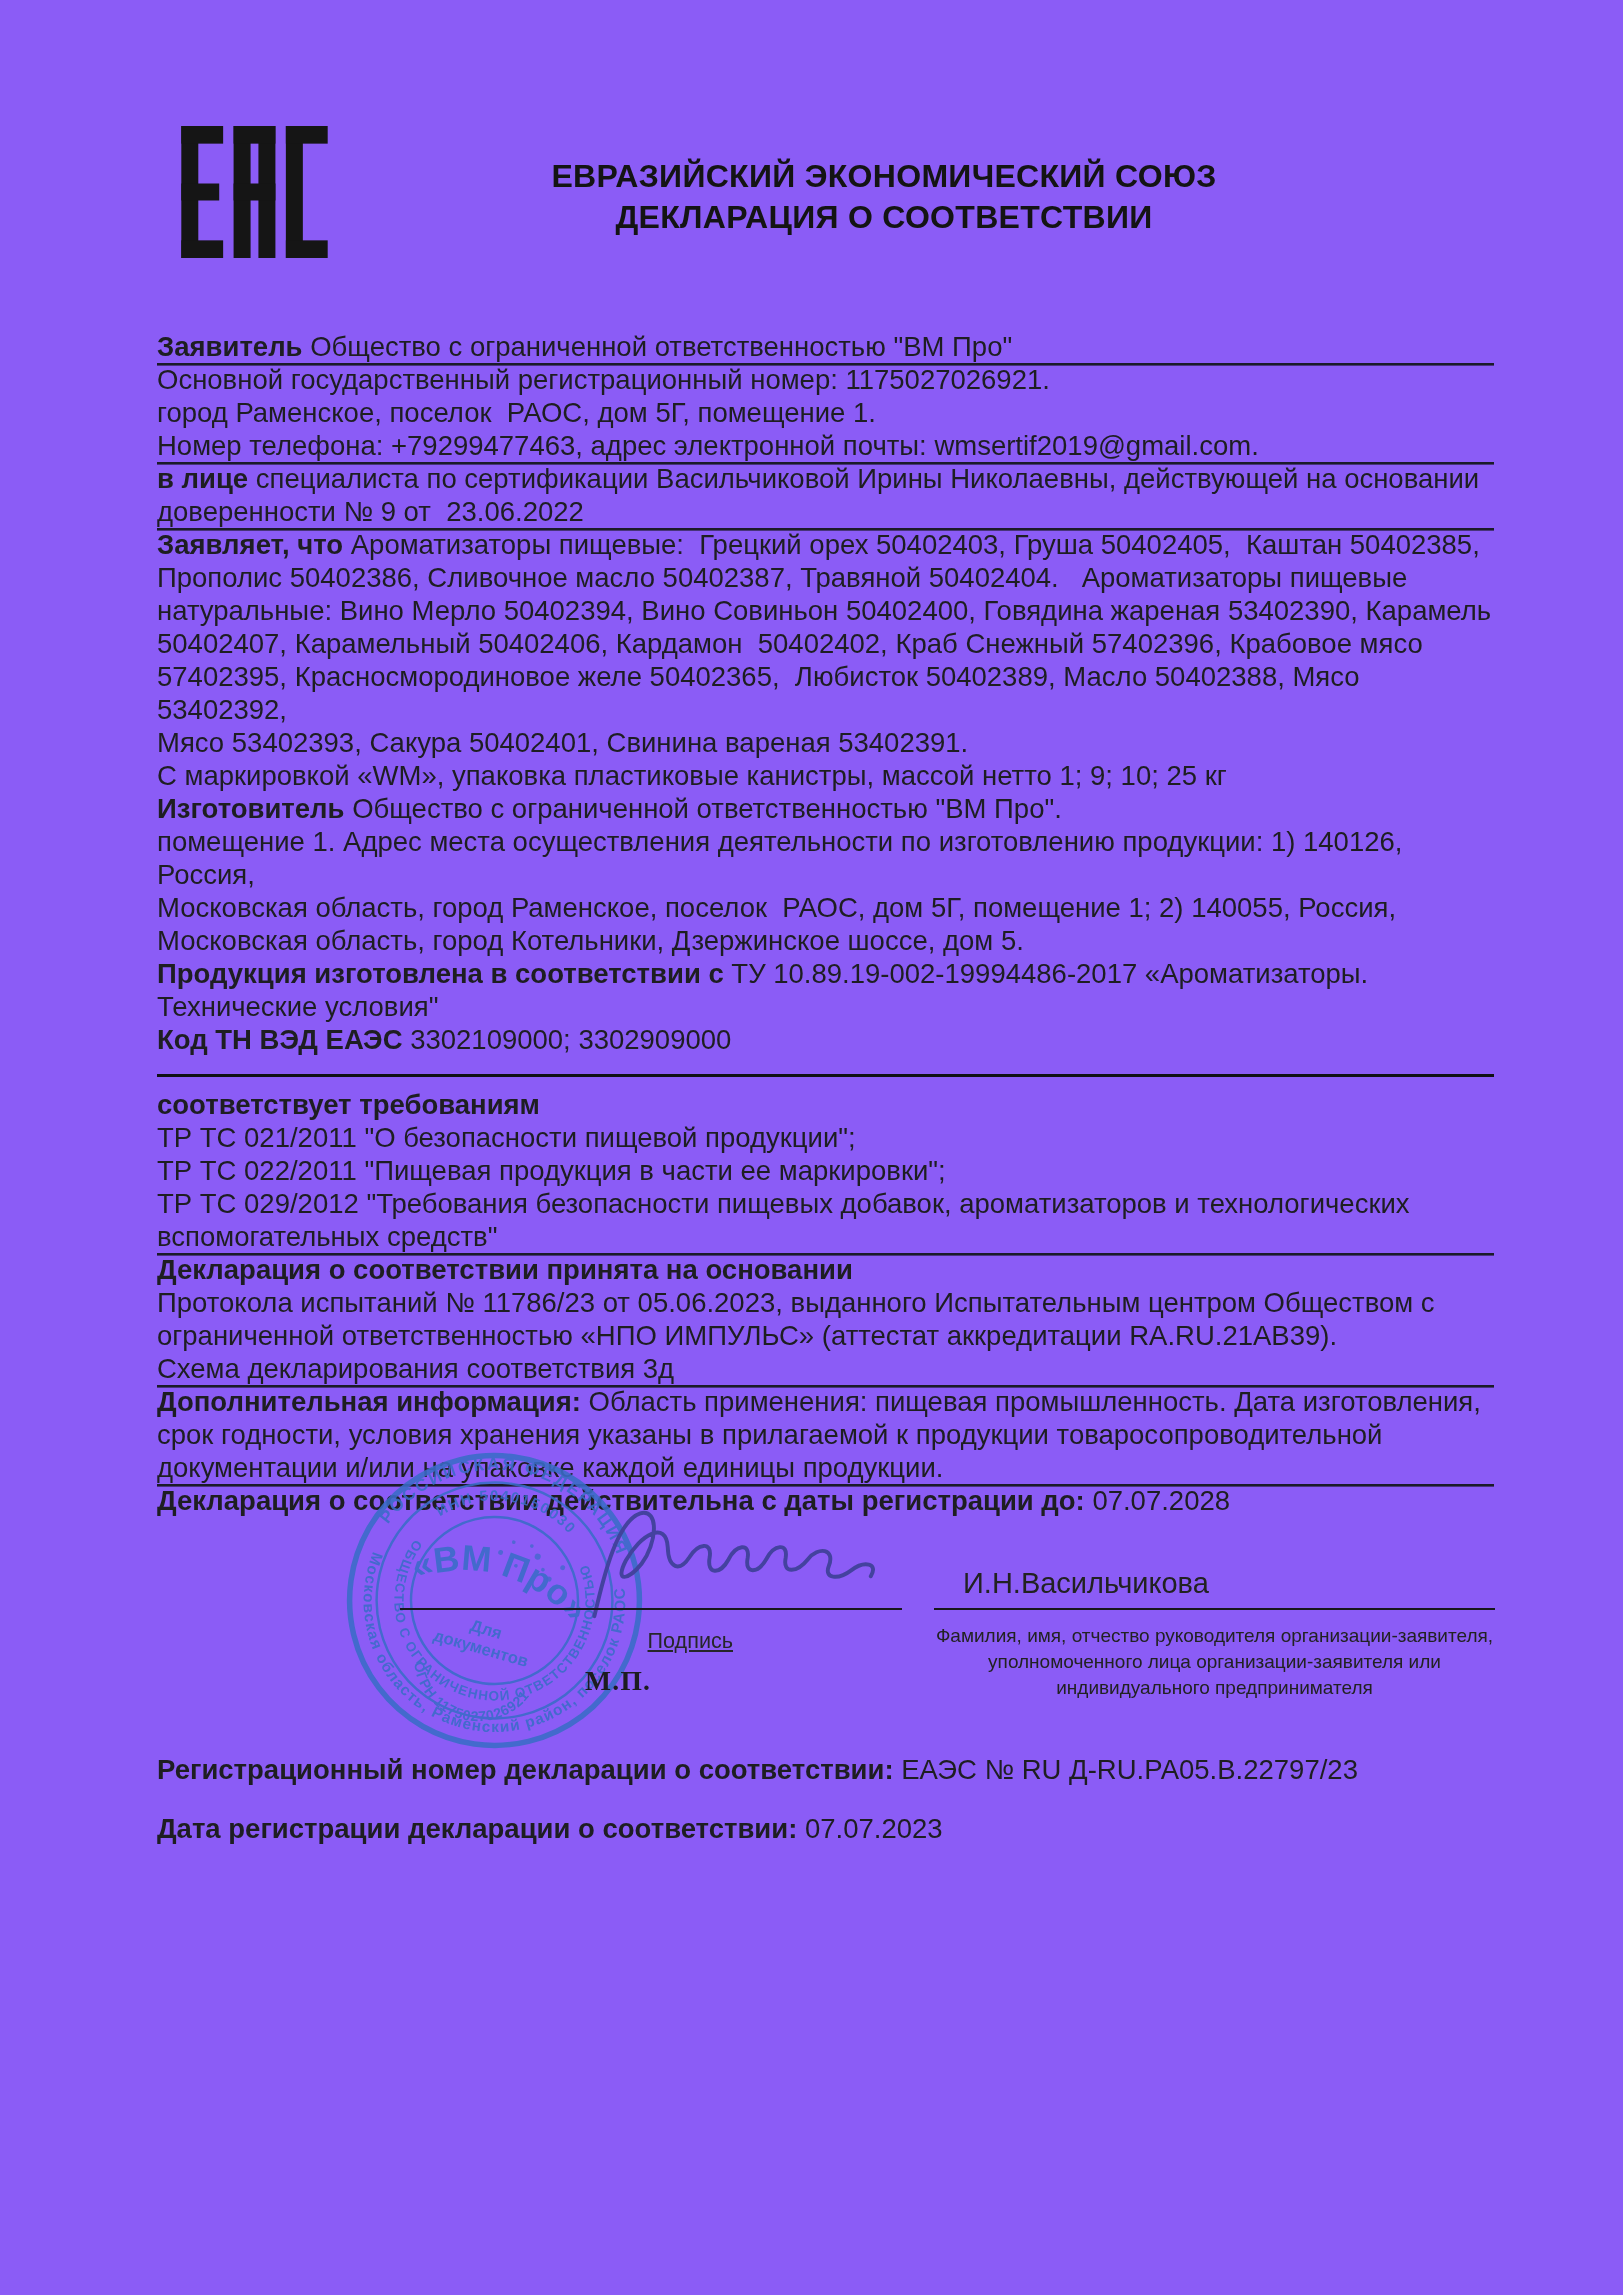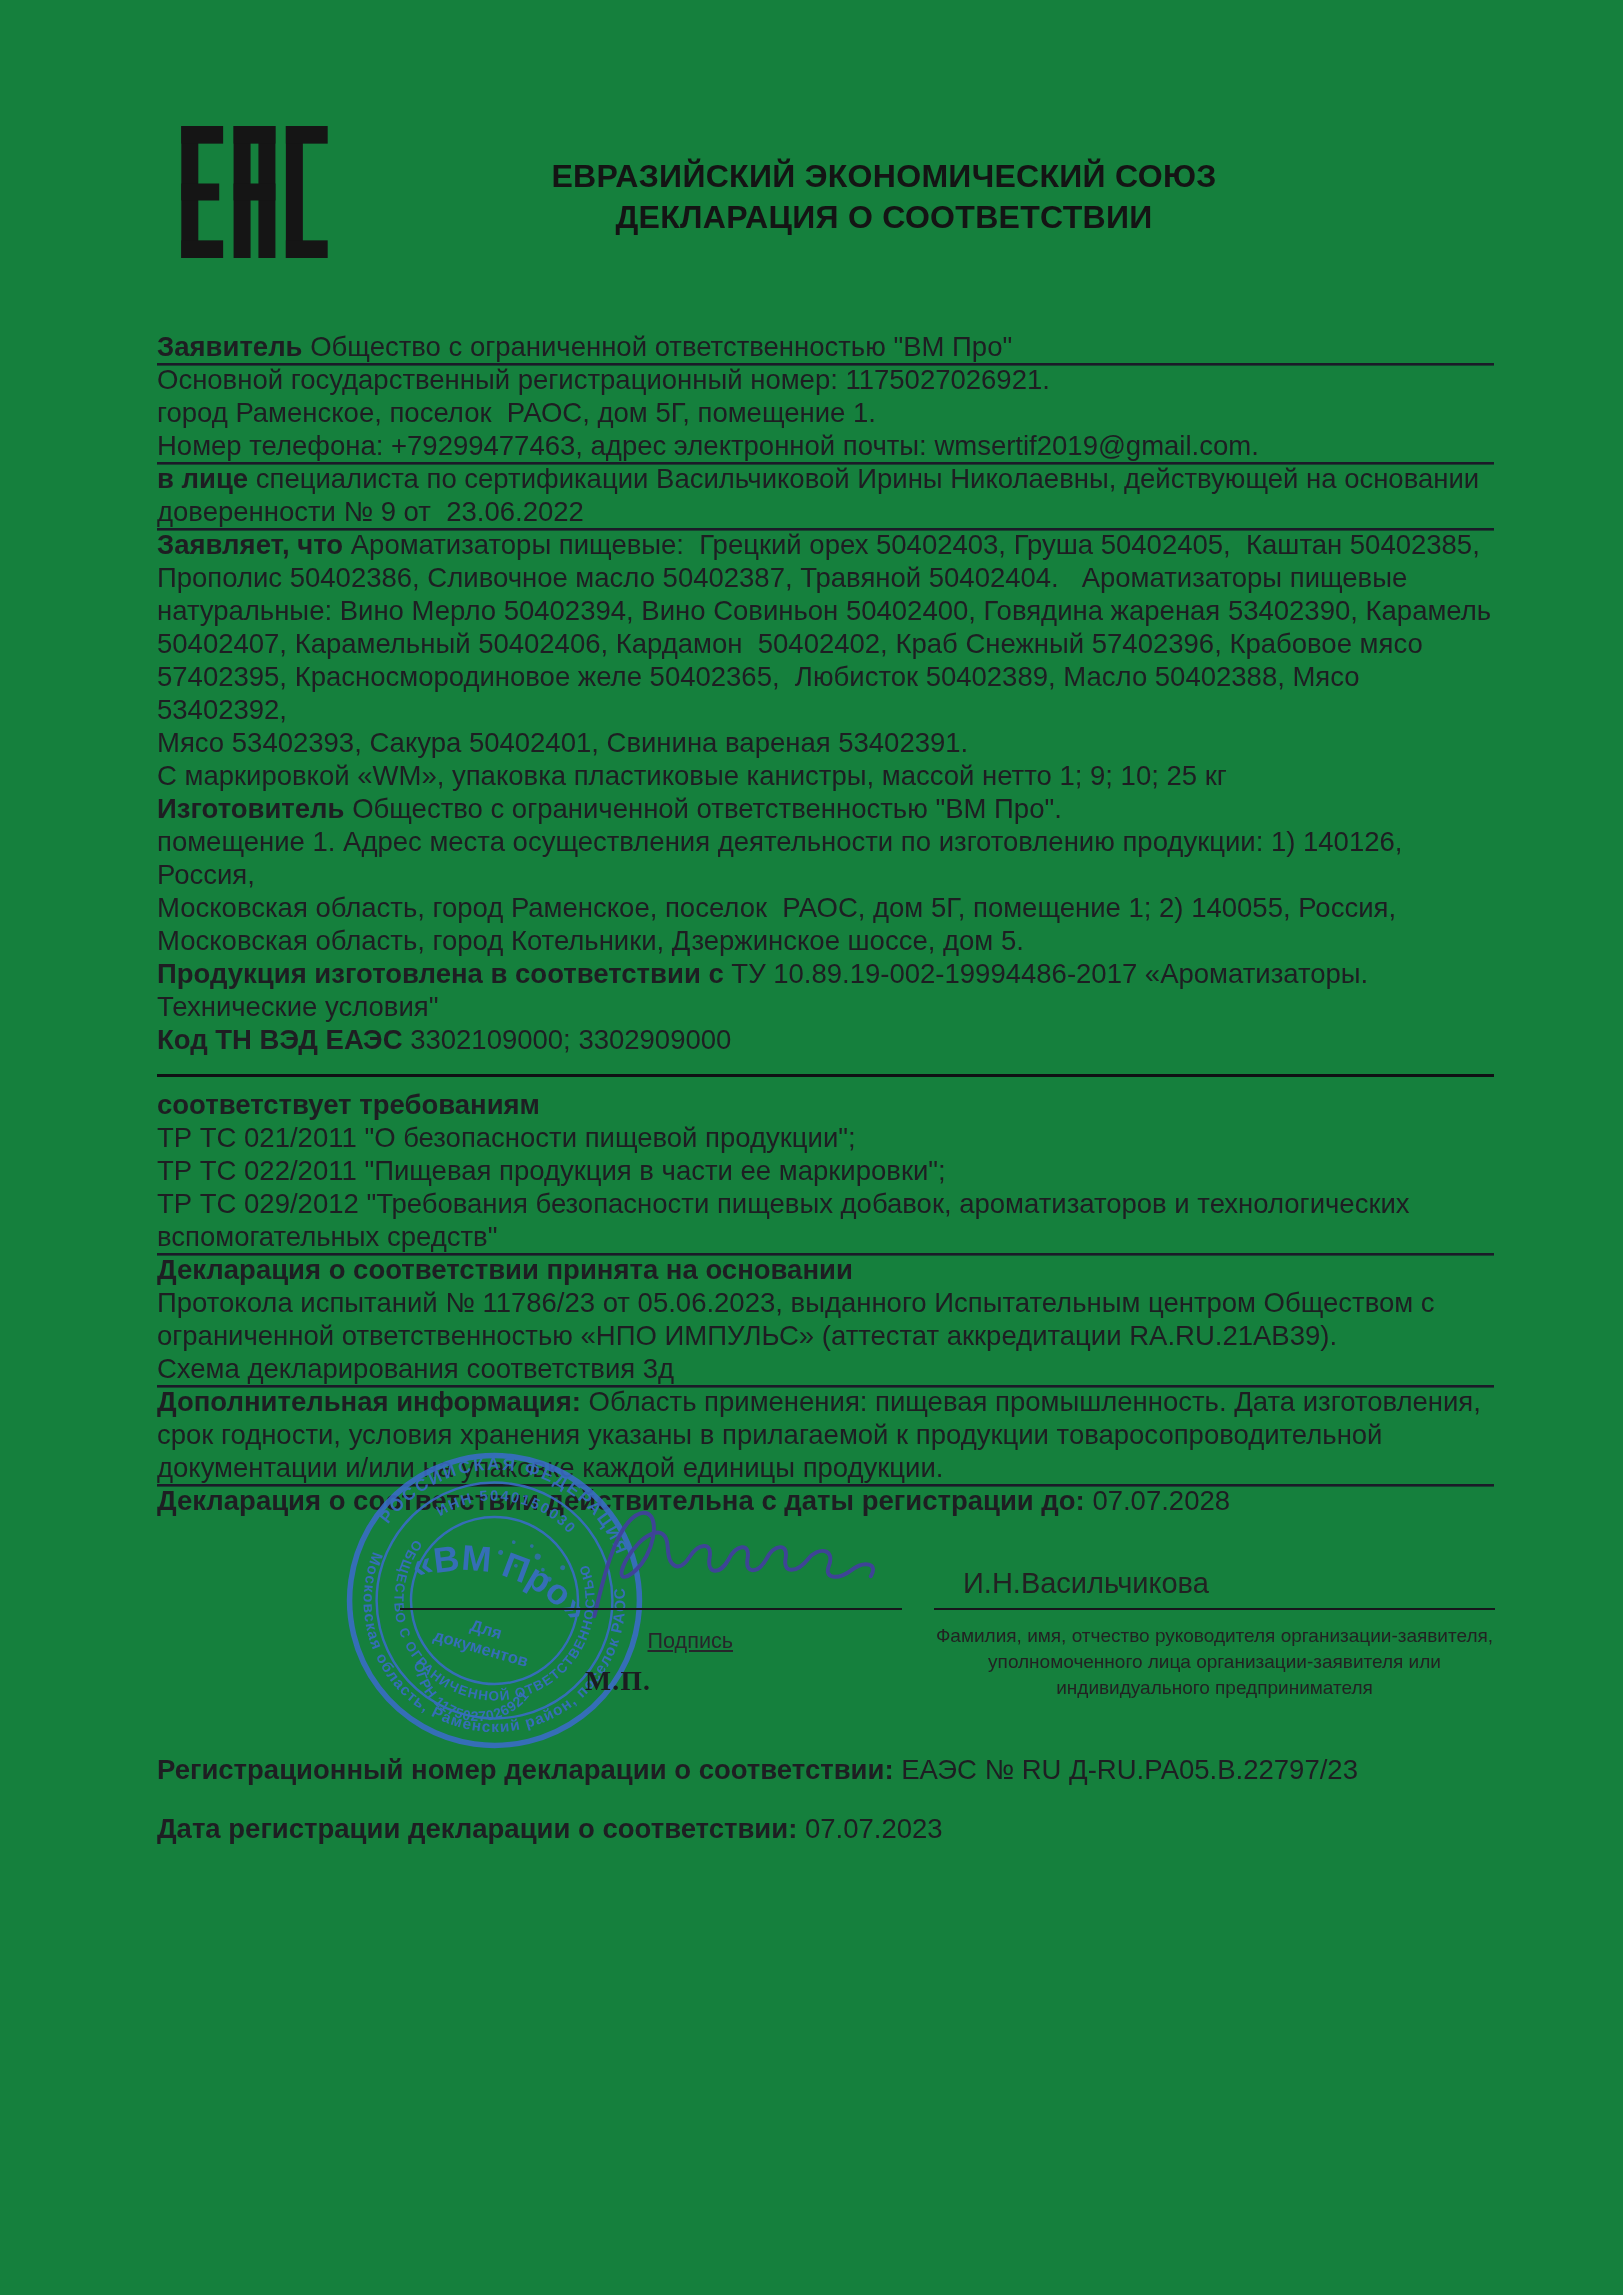--- a/index.html
+++ b/index.html
@@ -1,17 +1,17 @@
 <!DOCTYPE html>
 <html style="font-size:10.5px"><head>
 <meta charset="utf-8">
 <style>
   html,body{margin:0;padding:0;background:#d9d9d9;}
   .page{
-    position:relative; width:1624px; height:2295px; background:#15803d;
+    position:relative; width:1624px; height:2295px; background:#8b5cf6;
     font-family:"Liberation Sans", sans-serif; color:#1e1e22; overflow:hidden;
     margin:0 auto;
   }
   
   .eac{position:absolute; left:181px; top:126px; width:147px; height:132px;}
   
   .titles{position:absolute; left:452px; top:156px; width:864px; text-align:center;
     font-weight:bold; font-size:32px; line-height:41px; color:#141414; letter-spacing:0.3px;}
   
   .content{position:absolute; left:157px; top:330px; width:1337px;

